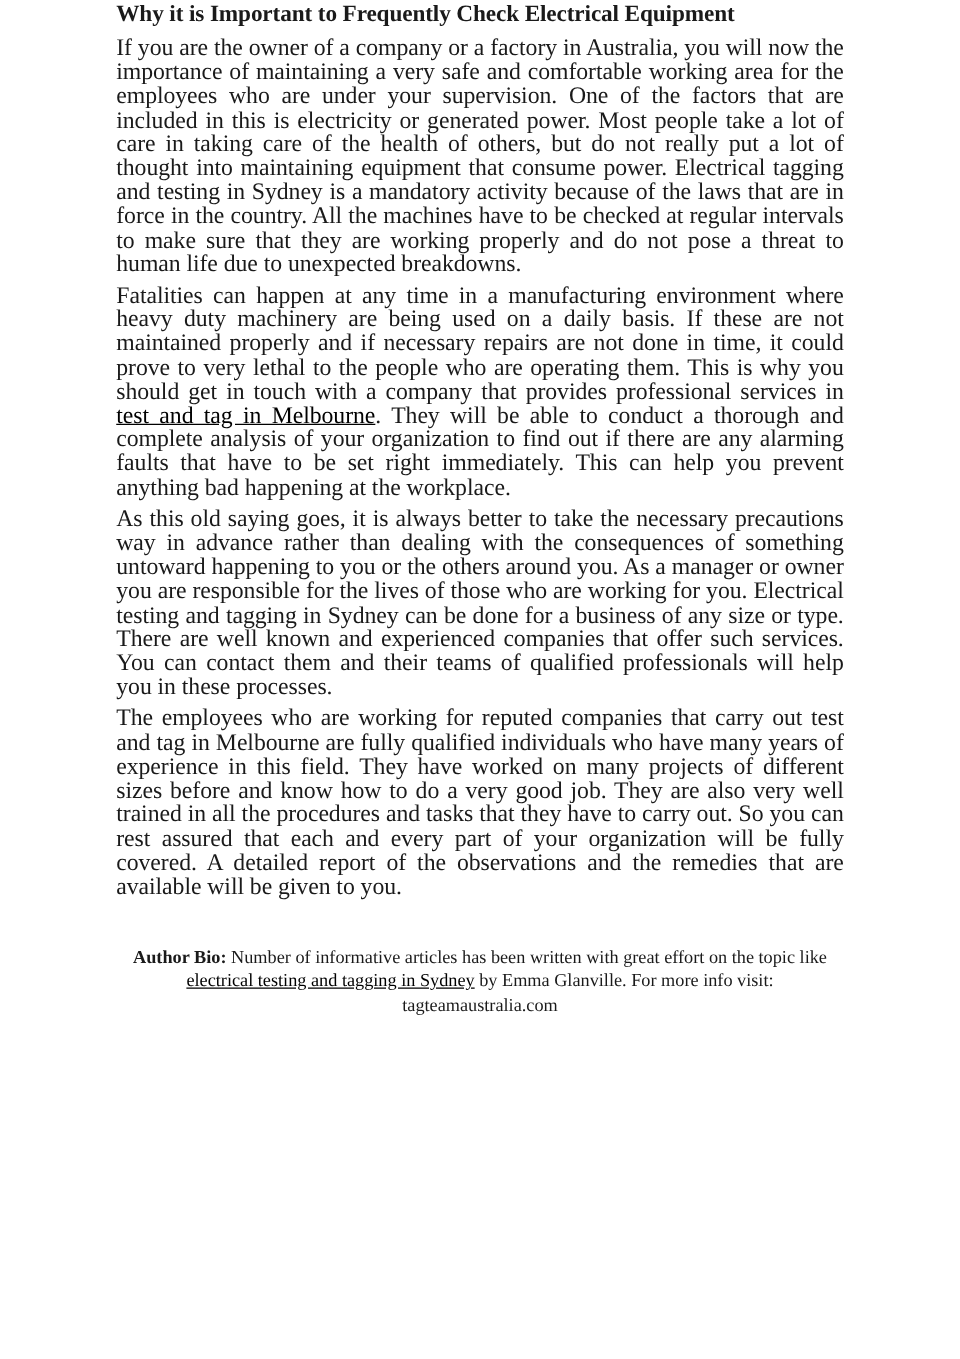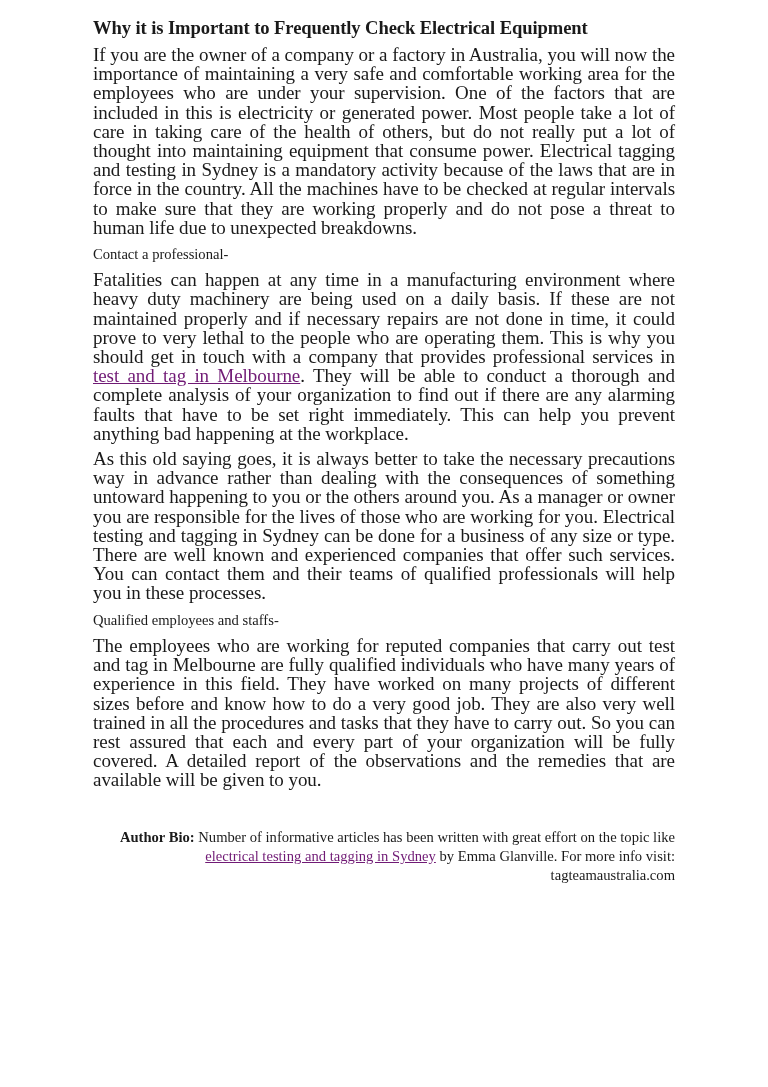--- a/index.html
+++ b/index.html
@@ -11,21 +11,21 @@
       width: 768px;
       height: 1087px;
       position: relative;
       overflow: hidden;
       font-family: "Liberation Serif", "DejaVu Serif", serif;
       color: #1a1a1a;
     }
     .page {
       position: absolute;
       left: 93px;
-      top: 16px;
+      top: 0;
       width: 582px;
     }
     .title {
       font-weight: bold;
       font-size: 18.6px;
       line-height: 22px;
       margin: 1px 0 0 0;
       padding: 0;
       letter-spacing: -0.1px;
     }
@@ -35,42 +35,40 @@
       text-align: justify;
       margin: 6px 0 0 0;
       letter-spacing: -0.05px;
     }
     .heading-line {
       font-size: 14.6px;
       line-height: 19.2px;
       margin: 8px 0 0 0;
     }
     .link {
-      color: #701a75;
+      color: #000000;
       text-decoration: underline;
       cursor: pointer;
     }
     .bio {
       font-size: 14.6px;
       line-height: 19.2px;
       margin: 38px 0 0 0;
-      text-align: right;
+      text-align: center;
     }
     .bio b { font-weight: bold; }
   </style>
 </head>
 <body>
 
 <div class="page">
   <h1 class="title">Why it is Important to Frequently Check Electrical Equipment</h1>
 
   <p class="para">If you are the owner of a company or a factory in Australia, you will now the importance of maintaining a very safe and comfortable working area for the employees who are under your supervision. One of the factors that are included in this is electricity or generated power. Most people take a lot of care in taking care of the health of others, but do not really put a lot of thought into maintaining equipment that consume power. Electrical tagging and testing in Sydney is a mandatory activity because of the laws that are in force in the country. All the machines have to be checked at regular intervals to make sure that they are working properly and do not pose a threat to human life due to unexpected breakdowns.</p>
 
-  <p class="heading-line">Contact a professional-</p>
   <p class="para"><span>Fatalities can happen at any time in a manufacturing environment where heavy duty machinery are being used on a daily basis. If these are not maintained properly and if necessary repairs are not done in time, it could prove to very lethal to the people who are operating them. This is why you should get in touch with a company that provides professional services in </span><a class="link">test and tag in Melbourne</a><span>. They will be able to conduct a thorough and complete analysis of your organization to find out if there are any alarming faults that have to be set right immediately. This can help you prevent anything bad happening at the workplace.</span></p>
 
   <p class="para">As this old saying goes, it is always better to take the necessary precautions way in advance rather than dealing with the consequences of something untoward happening to you or the others around you. As a manager or owner you are responsible for the lives of those who are working for you. Electrical testing and tagging in Sydney can be done for a business of any size or type. There are well known and experienced companies that offer such services. You can contact them and their teams of qualified professionals will help you in these processes.</p>
 
-  <p class="heading-line">Qualified employees and staffs-</p>
   <p class="para">The employees who are working for reputed companies that carry out test and tag in Melbourne are fully qualified individuals who have many years of experience in this field. They have worked on many projects of different sizes before and know how to do a very good job. They are also very well trained in all the procedures and tasks that they have to carry out. So you can rest assured that each and every part of your organization will be fully covered. A detailed report of the observations and the remedies that are available will be given to you.</p>
 
   <p class="bio"><b>Author Bio:</b><span> Number of informative articles has been written with great effort on the topic like </span><a class="link">electrical testing and tagging in Sydney</a><span> by Emma Glanville. For more info visit:</span><br><span>tagteamaustralia.com</span></p>
 </div>
 
 </body></html>

